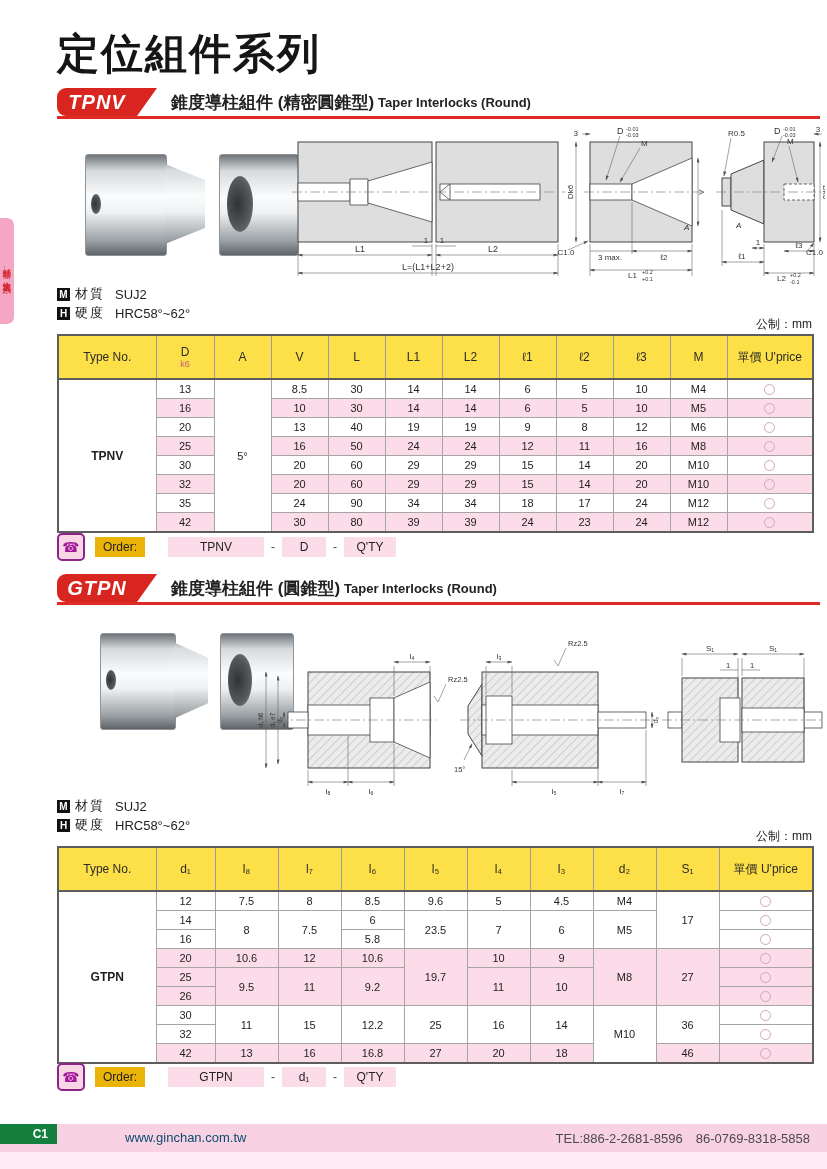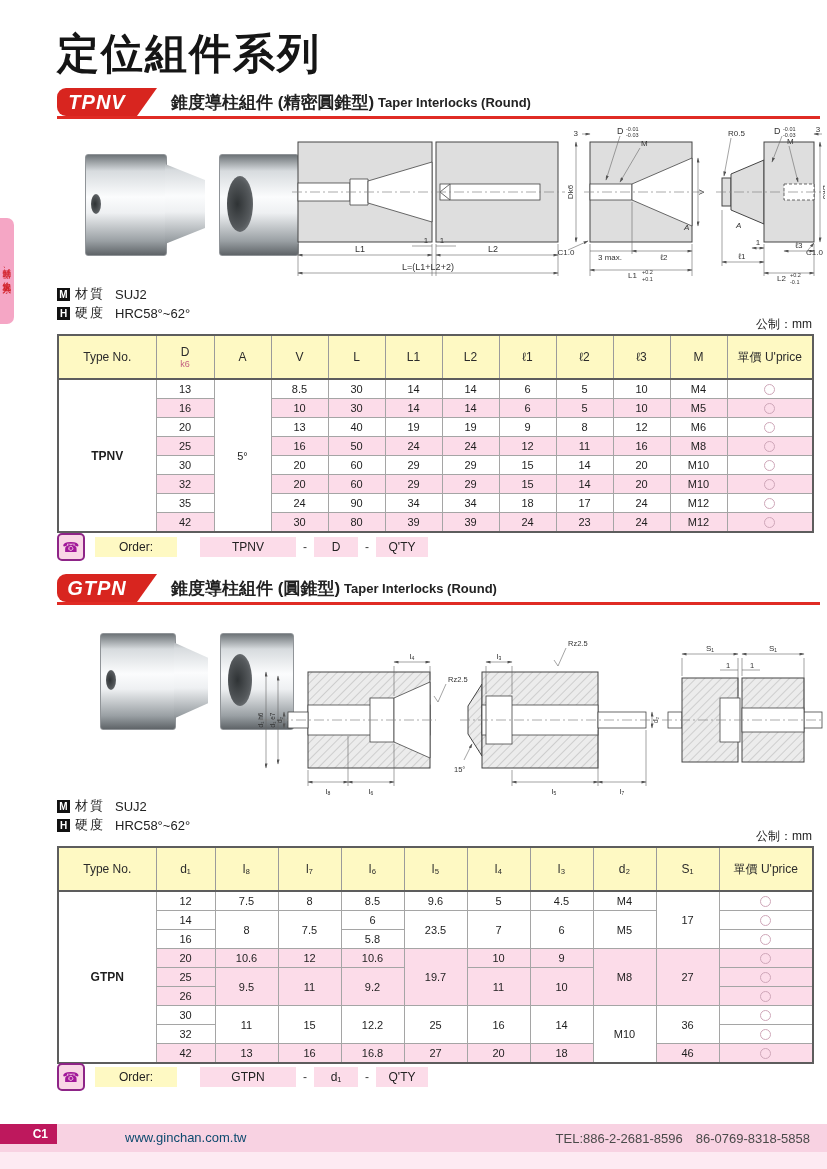--- a/index.html
+++ b/index.html
@@ -38,46 +38,46 @@
   .mat{position:absolute;left:57px;font-size:13px;color:#222;}
   .mat .row{display:flex;align-items:center;height:16px;margin-bottom:3px;}
   .mat .sq{width:13px;height:13px;background:#111;color:#fff;font-size:10px;font-weight:bold;
            display:inline-flex;align-items:center;justify-content:center;margin-right:5px;}
   .mat .lab{letter-spacing:2px;margin-right:10px;}
   .metric{position:absolute;left:57px;width:755px;text-align:right;font-size:12px;color:#222;}
 
   
   table.spec{position:absolute;left:57px;width:755px;border-collapse:collapse;table-layout:fixed;
              border:2px solid #5d5d5d;font-size:11px;}
-  table.spec th{background:#fef9c3;border:1px solid #9b9b9b;border-bottom:2px solid #5d5d5d;
+  table.spec th{background:#fde047;border:1px solid #9b9b9b;border-bottom:2px solid #5d5d5d;
                 height:42px;font-size:12px;font-weight:normal;color:#2b2b2b;padding:0 1px;vertical-align:middle;}
   table.spec td{border:1px solid #a5a5a5;height:18px;padding:0;text-align:center;vertical-align:middle;color:#1e1e1e;}
   table.spec .hsub{font-size:9px;color:#c25f82;line-height:1;margin-top:1px;}
   td.s-w{background:#fff;} td.s-p{background:#fcdce9;}
   td.tn{background:#fff;font-weight:bold;font-size:12px;}
   td.ang{background:#fff;}
   .circ{display:inline-block;width:9px;height:9px;border-radius:50%;border:1px solid #cfa7b9;background:transparent;vertical-align:middle;}
 
   
   .order-row{position:absolute;left:57px;height:26px;display:flex;align-items:center;font-size:12px;}
   .order-icon{width:24px;height:24px;border:2px solid #8e2487;border-radius:5px;background:#f9d6e6;
               display:flex;align-items:center;justify-content:center;color:#a1189a;font-size:14px;margin-right:10px;}
-  .order-label{background:#fef9c3;padding:3px 24px;margin-right:16px;}
+  .order-label{background:#eab308;padding:3px 8px;margin-right:16px;}
   .chip{background:#fcdce9;padding:3px 0;text-align:center;margin:0 7px;}
   .chip.big{width:96px;} .chip.mid{width:44px;} .chip.sm{width:52px;}
   .dash{color:#444;}
 
   
   svg text{font-family:"Liberation Sans","DejaVu Sans",sans-serif;fill:#333;}
   .dwg{position:absolute;}
 
   
   .footer-band{position:absolute;left:0;top:1124px;width:827px;height:28px;background:#f8d2e2;}
   .footer-light{position:absolute;left:0;top:1152px;width:827px;height:17px;background:#fdeaf2;}
-  .footer-code{position:absolute;left:0;top:1124px;width:57px;height:20px;background:#be185d;color:#fff;
+  .footer-code{position:absolute;left:0;top:1124px;width:57px;height:20px;background:#15803d;color:#fff;
                font-weight:bold;font-size:12px;display:flex;align-items:center;justify-content:flex-end;padding-right:9px;box-sizing:border-box;}
   .footer-site{position:absolute;left:125px;top:1130px;font-size:13px;color:#0c4a6e;}
   .footer-tel{position:absolute;right:17px;top:1130px;font-size:13px;color:#4a4a4a;}
 </style>
 </head>
 <body>
 
 <div id="page">
 
   <div class="side-tab">

